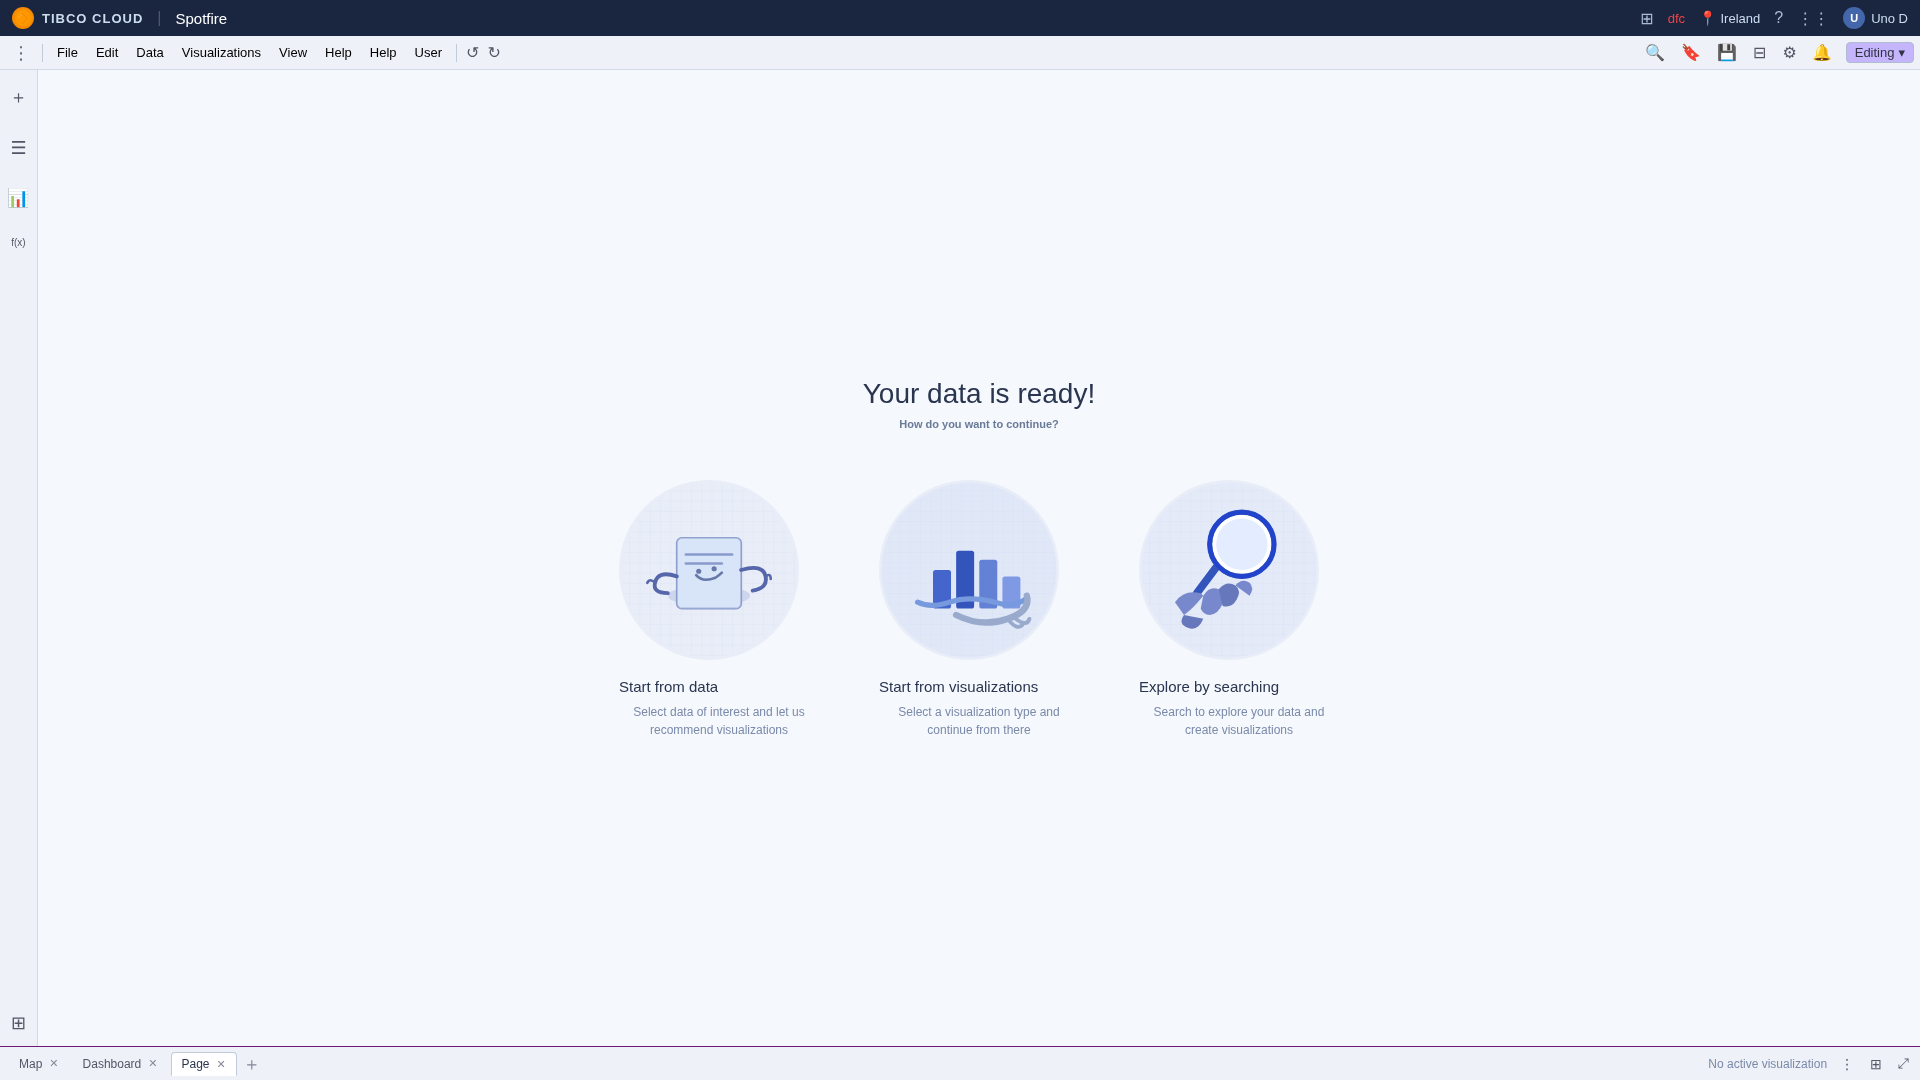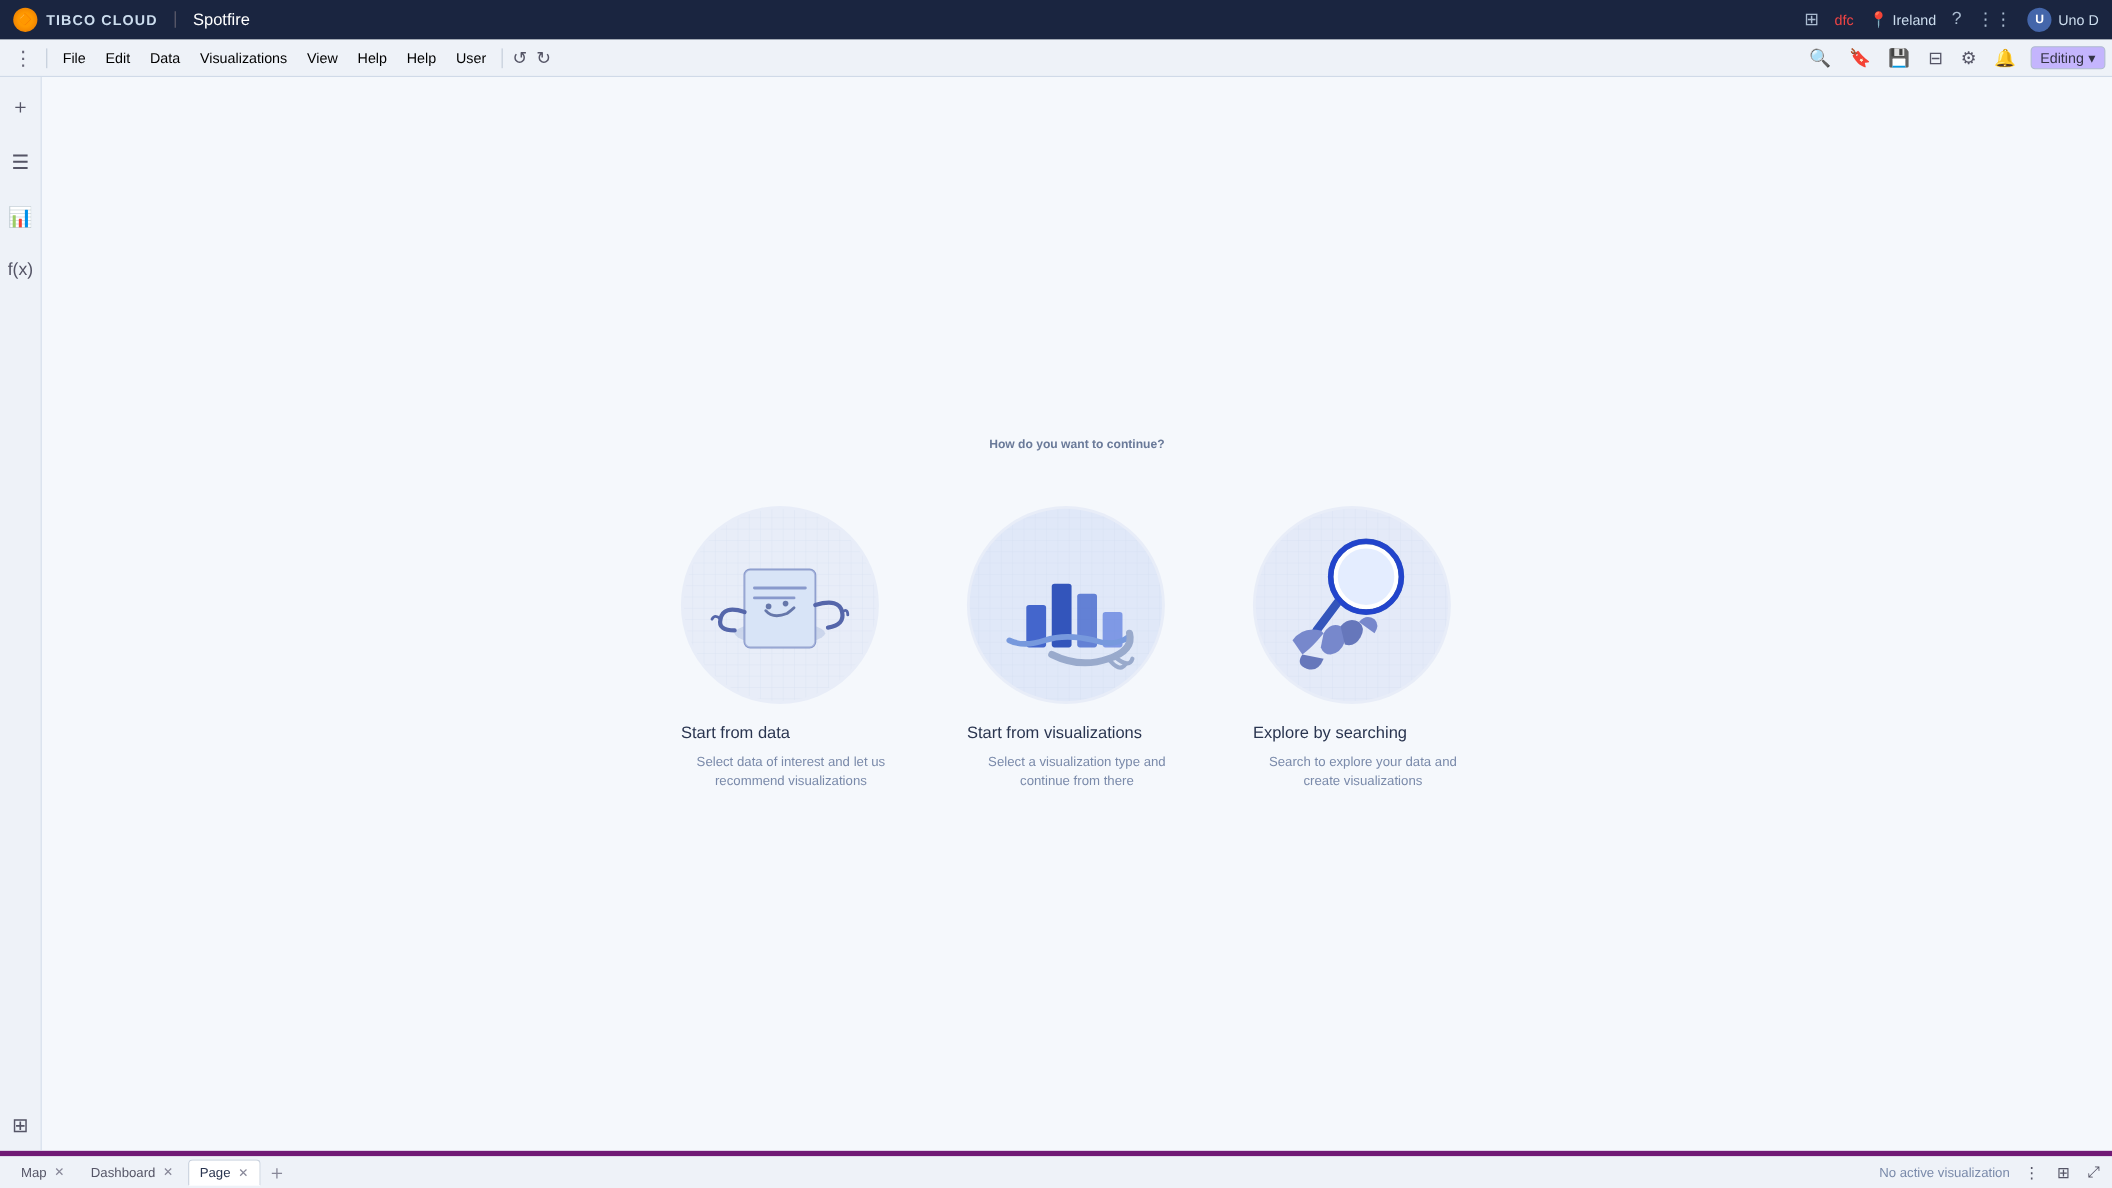--- a/index.html
+++ b/index.html
@@ -71,21 +71,21 @@
       background: #e8edf8; display: flex; align-items: center; justify-content: center;
       margin-bottom: 18px; position: relative; overflow: hidden;
     }
     .card-title { font-size: 15px; color: #2a3550; font-weight: 500; margin-bottom: 8px; text-align: center; }
     .card-desc { font-size: 12px; color: #7a8aaa; text-align: center; line-height: 1.5; }
 
     
     .tab-bar {
       display: flex; align-items: center;
       background: #eef2f8; height: 34px; padding: 0 8px;
-      border-top: 5px solid #701a75; gap: 2px;
+      border-top: 1px solid #701a75; gap: 2px;
     }
     .tab {
       display: flex; align-items: center; gap: 5px;
       padding: 4px 10px; font-size: 12px; color: #556; cursor: pointer;
       border-radius: 4px 4px 0 0; border: 1px solid transparent;
     }
     .tab.active {
       background: #fff; border-color: #c0cad8; border-bottom-color: #fff;
       color: #2a3550; font-weight: 500; margin-bottom: -1px;
     }
@@ -154,28 +154,29 @@
     </div>
   </div>
 </div>
 
 <div class="main-layout">
 
   <div class="left-sidebar">
     <span class="sidebar-icon" title="Add">＋</span>
     <span class="sidebar-icon" title="Pages">☰</span>
     <span class="sidebar-icon" title="Visualizations">📊</span>
-    <span class="sidebar-icon" title="Data functions" style="font-size:16px;">f(x)</span>
+    <span class="sidebar-icon" title="Data functions" style="font-size:10px;">f(x)</span>
     <div class="sidebar-bottom">
       <span class="sidebar-icon" title="Dashboard">⊞</span>
     </div>
   </div>
 
   <div class="content-area">
     <div class="welcome-section">
+      <div class="welcome-title">Your data is ready!</div>
       <div class="welcome-subtitle">How do you want to continue?</div>
 
       <div class="cards-row">
 
         <div class="card">
           <div class="card-circle">
 
             <svg viewBox="0 0 140 140" xmlns="http://www.w3.org/2000/svg">
 
               <defs>

